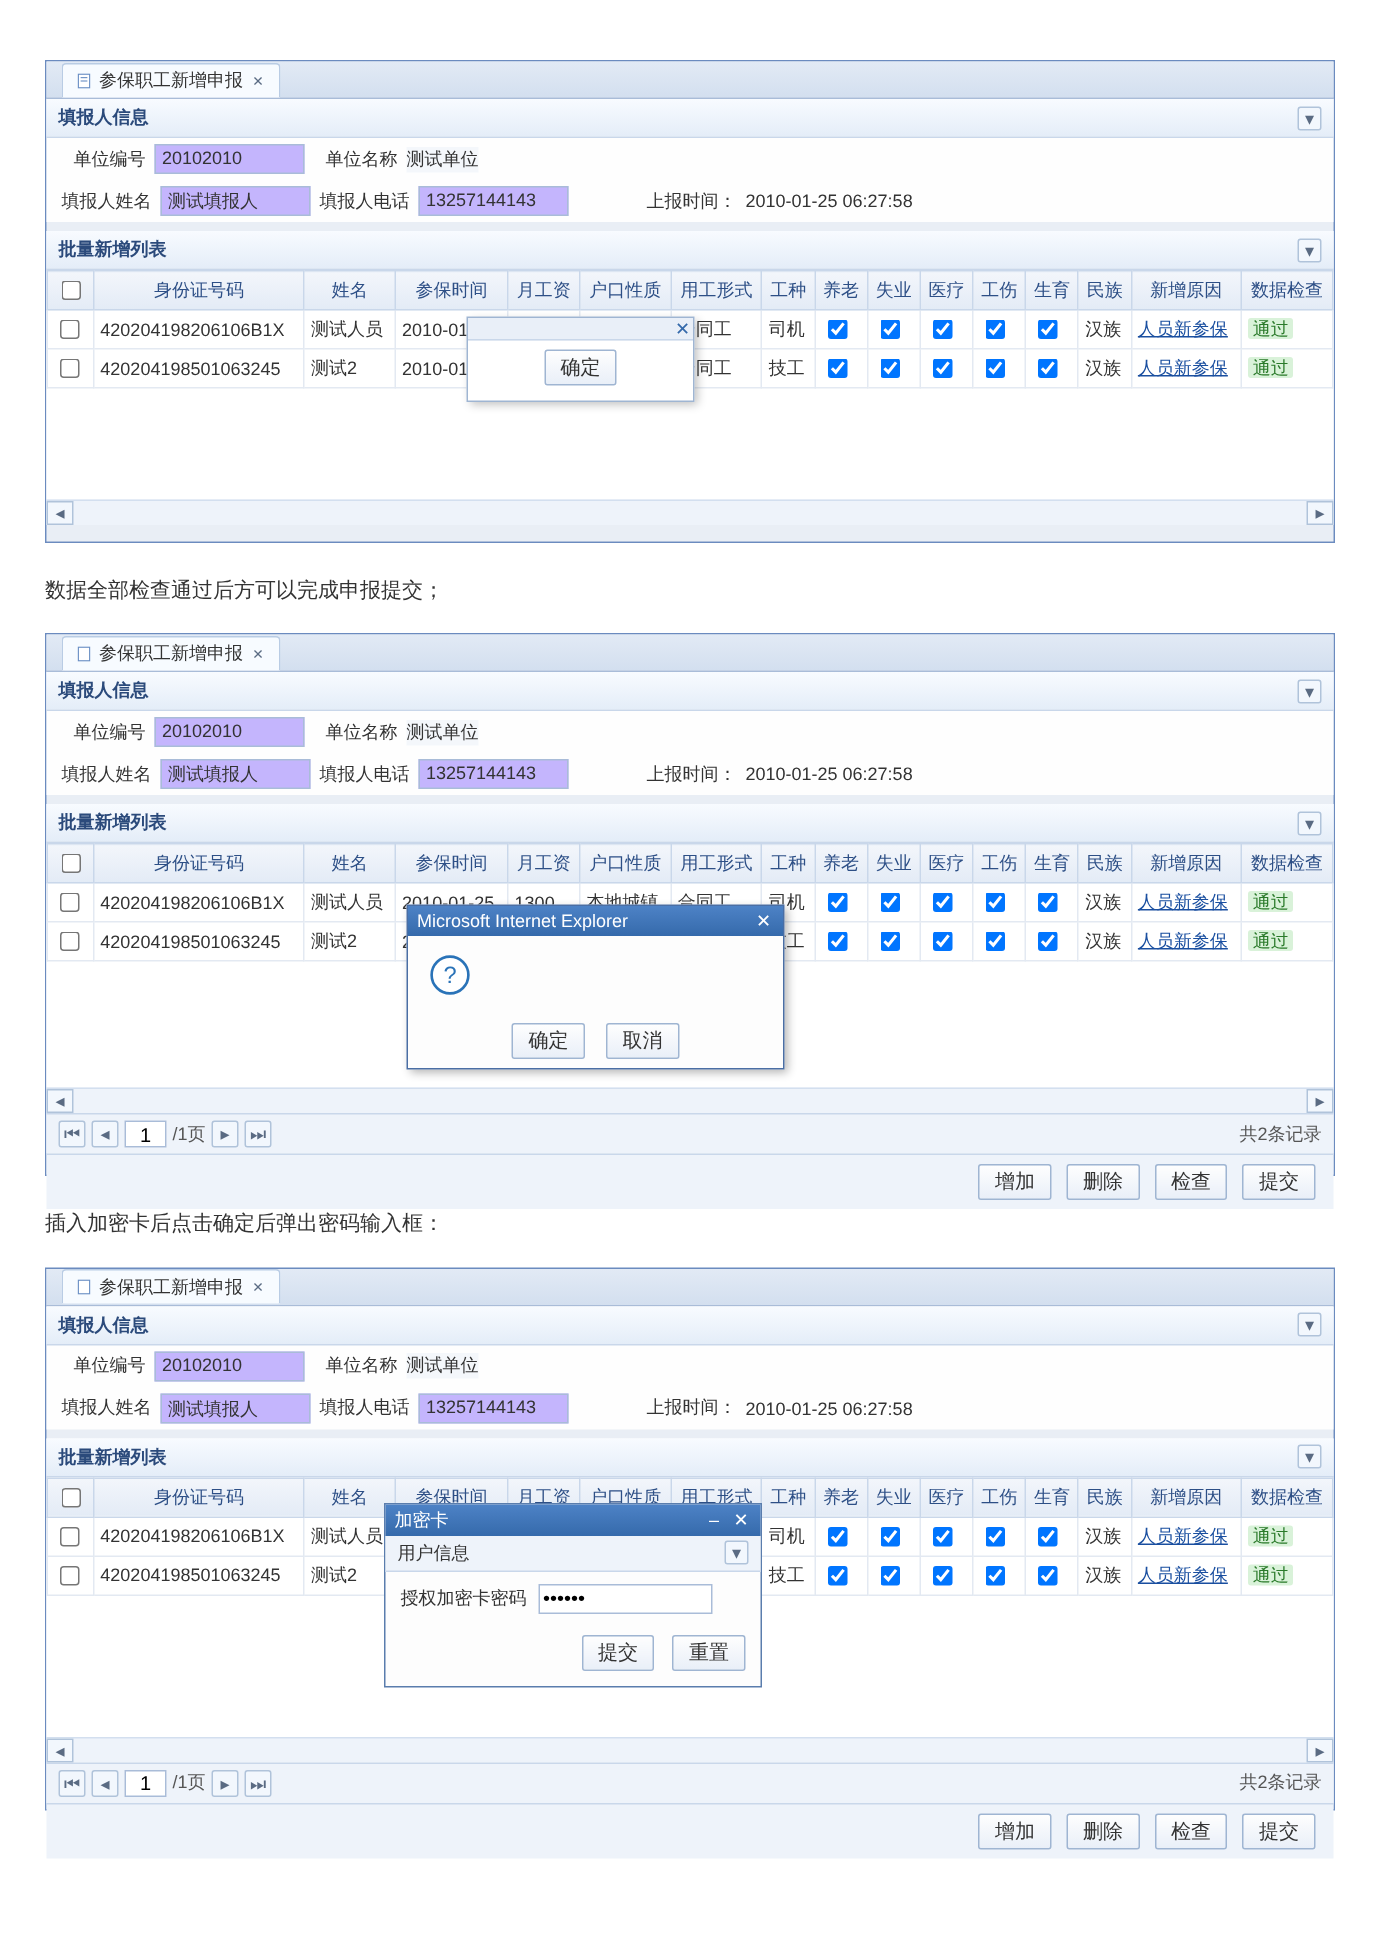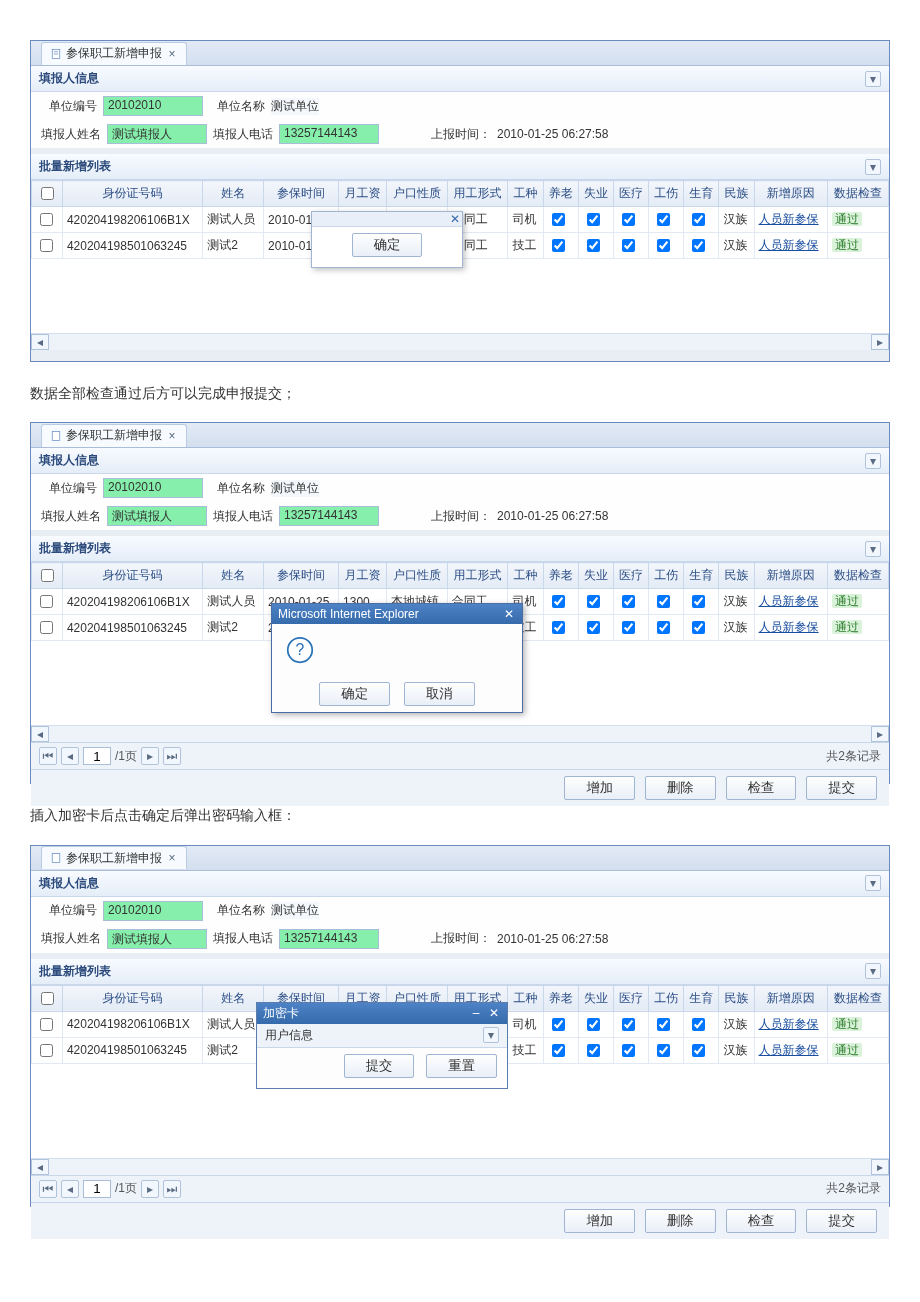--- a/index.html
+++ b/index.html
@@ -47,21 +47,21 @@
     border-bottom: 1px solid #c9d7ea;
     padding: 4px 8px;
     display: flex; justify-content: space-between; align-items:center;
   }
   .panelhd .ptitle { font-weight: bold; color: #2b4a7b; }
   .collapse-btn { width:14px; height:14px; border:1px solid #b0c3da; border-radius:2px; display:flex; align-items:center; justify-content:center; background:#f2f7fd; color:#5a6b83; }
   .formrow { display:flex; align-items:center; gap:6px; padding: 4px 10px; flex-wrap:wrap; }
   .formrow .lbl { color:#333; min-width:56px; text-align:right; }
   .formrow .val { }
   .txt {
-    border:1px solid #a9bcd8; background:#86efac; padding:1px 4px; height:16px; min-width:90px; display:inline-block;
+    border:1px solid #a9bcd8; background:#c4b5fd; padding:1px 4px; height:16px; min-width:90px; display:inline-block;
   }
   .ro { background:#f4f7fb; border:0; }
   .section-gap { height:6px; }
   .table-wrap { padding:0 0 4px 0; background:#fff; }
   table.grid { width:100%; border-collapse: collapse; font-size:12px; }
   table.grid th {
     background: linear-gradient(#f3f6fb,#e3ebf6);
     border:1px solid #c9d7ea;
     padding:3px 4px; font-weight:normal; color:#2d4f86;
     white-space:nowrap;
@@ -73,21 +73,21 @@
   .cb { width:13px; height:13px; }
   .link { color:#1a4fa0; text-decoration:underline; }
   .pass { color:#2a7a2a; background:#d9f2d9; padding:0 3px; border-radius:2px; }
   .pager { display:flex; align-items:center; gap:4px; padding:4px 8px; border-top:1px solid #c9d7ea; background:#eef3fa; color:#555;}
   .pager .pbtn { border:1px solid #b0c3da; background:#f2f7fd; width:16px; height:16px; display:inline-flex; align-items:center; justify-content:center; border-radius:2px; color:#5a6b83;}
   .pager input { width:22px; height:14px; border:1px solid #a9bcd8; text-align:center; }
   .pager .right { margin-left:auto; }
   .bottombar { display:flex; justify-content:flex-end; gap:10px; padding:6px 12px; border-top:1px solid #c9d7ea; background:#eef3fa;}
   .btn {
     border:1px solid #9fb5d2; background:linear-gradient(#fefefe,#e9eff8);
-    padding:2px 21px; border-radius:2px; color:#333;
+    padding:2px 10px; border-radius:2px; color:#333;
   }
   .scroll-row { display:flex; justify-content:space-between; padding:0; border-top:1px solid #d3dfef; background:#eef3fa;}
   .scroll-arrow { width:16px; height:14px; border:1px solid #b0c3da; background:#f2f7fd; display:flex; align-items:center; justify-content:center; color:#5a6b83;}
   
   .modal {
     position:absolute; border:1px solid #4a6ea4; background:#fdfdfd;
     box-shadow:2px 2px 6px rgba(0,0,0,0.3);
   }
   .modal .mhdr { background:linear-gradient(#4d82c6,#356aab); color:#fff; padding:3px 6px; display:flex; justify-content:space-between; align-items:center;}
   .modal .mbody { padding:12px 14px; display:flex; align-items:center; gap:10px; }
@@ -513,20 +513,24 @@
       <span>加密卡</span>
       <span class="winctrl">
         <span>–</span>
         <span>✕</span>
       </span>
     </div>
     <div class="psub">
       <span>用户信息</span>
       <span class="collapse-btn">▾</span>
     </div>
+    <div class="prow">
+      <span>授权加密卡密码</span>
+      <input type="password" value="••••••" style="">
+    </div>
     <div class="pfoot">
       <button class="btn">提交</button>
       <button class="btn">重置</button>
     </div>
   </div>
 </div>
 
 </div>
 
 </body></html>

